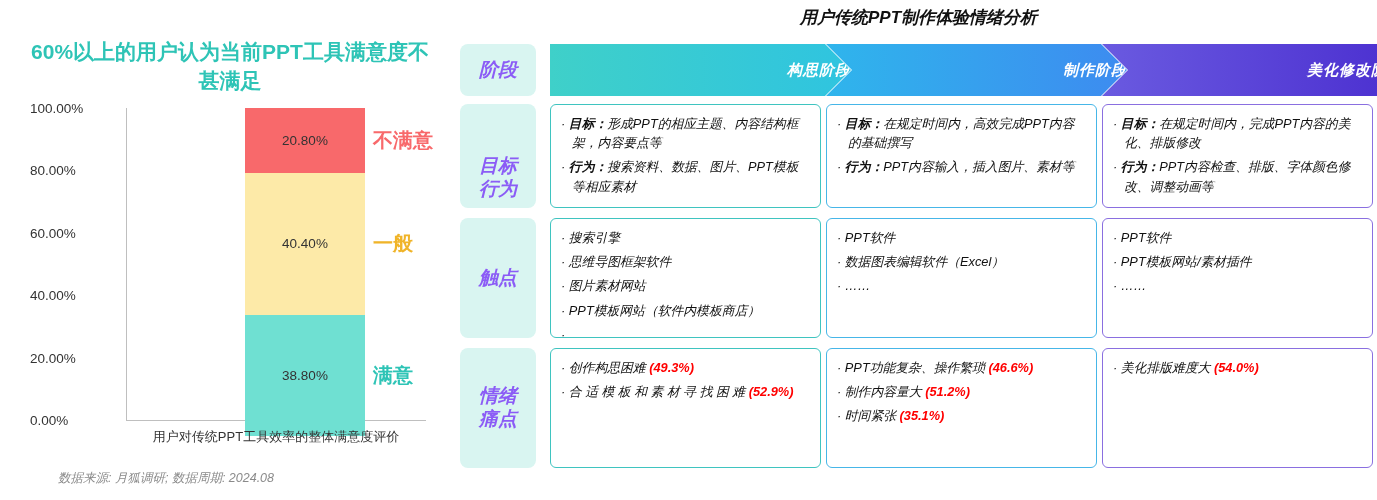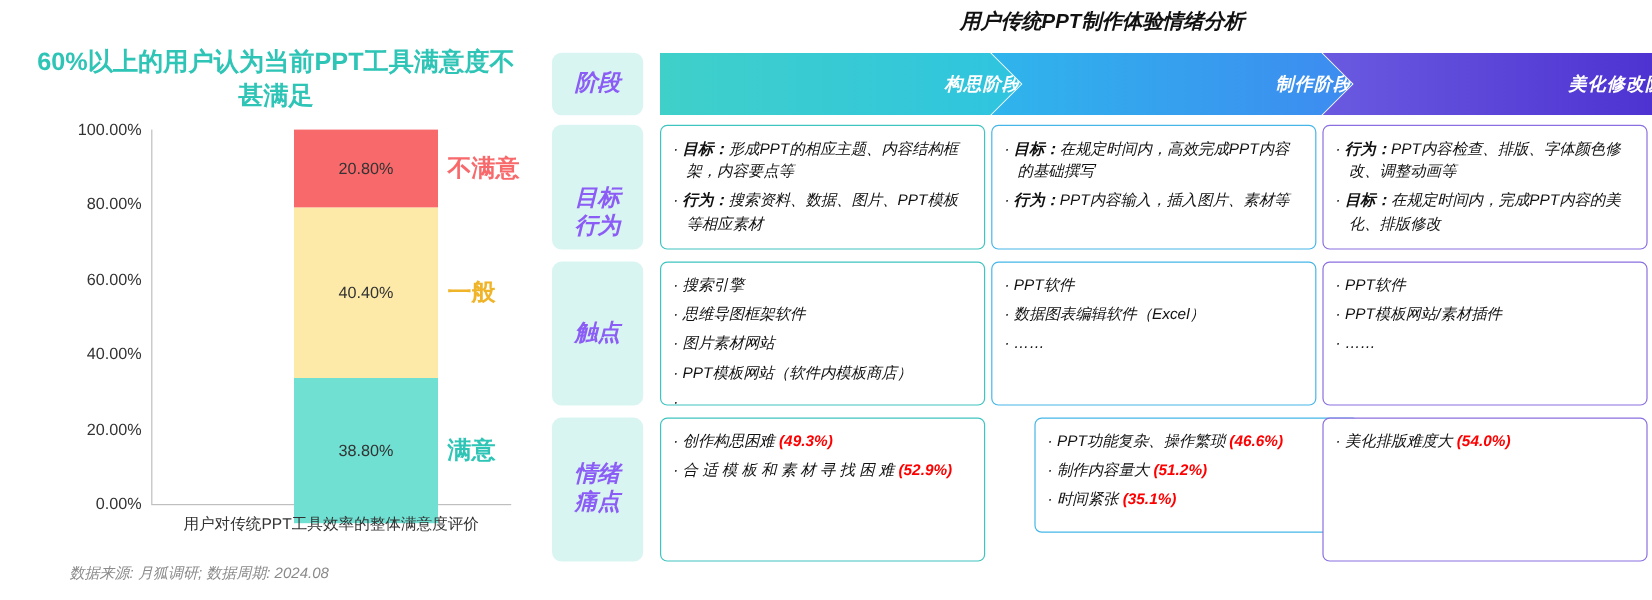--- a/index.html
+++ b/index.html
@@ -41,21 +41,21 @@
     left: 30px;
     top: 100px;
     width: 410px;
     height: 340px;
   }
   
   .y-tick {
     position: absolute;
     left: 0;
     width: 88px;
-    text-align: right;
+    text-align: left;
     font-size: 13.5px;
     color: #333;
     transform: translateY(-50%);
   }
   #axis-v {
     position: absolute;
     left: 96px;
     top: 8px;
     width: 1px;
     height: 312px;
@@ -266,22 +266,22 @@
   <div id="grid-cells">
       <div class="cell teal" style="left: 90px; top: 104px; width: 271px; height: 104px;">
         <div class="bullet">·&nbsp;<b>目标：</b>形成PPT的相应主题、内容结构框架，内容要点等</div>
         <div class="bullet">·&nbsp;<b>行为：</b>搜索资料、数据、图片、PPT模板等相应素材</div>
       </div>
       <div class="cell blue" style="left: 366px; top: 104px; width: 271px; height: 104px;">
         <div class="bullet">·&nbsp;<b>目标：</b>在规定时间内，高效完成PPT内容的基础撰写</div>
         <div class="bullet">·&nbsp;<b>行为：</b>PPT内容输入，插入图片、素材等</div>
       </div>
       <div class="cell purple" style="left: 642px; top: 104px; width: 271px; height: 104px;">
+        <div class="bullet">·&nbsp;<b>目标：</b>在规定时间内，完成PPT内容的美化、排版修改</div>
         <div class="bullet">·&nbsp;<b>行为：</b>PPT内容检查、排版、字体颜色修改、调整动画等</div>
-        <div class="bullet">·&nbsp;<b>目标：</b>在规定时间内，完成PPT内容的美化、排版修改</div>
       </div>
       <div class="cell teal" style="left: 90px; top: 218px; width: 271px; height: 120px;">
         <div class="bullet">·&nbsp;搜索引擎</div>
         <div class="bullet">·&nbsp;思维导图框架软件</div>
         <div class="bullet">·&nbsp;图片素材网站</div>
         <div class="bullet">·&nbsp;PPT模板网站（软件内模板商店）</div>
         <div class="bullet">·&nbsp;……</div>
       </div>
       <div class="cell blue" style="left: 366px; top: 218px; width: 271px; height: 120px;">
         <div class="bullet">·&nbsp;PPT软件</div>
@@ -290,21 +290,21 @@
       </div>
       <div class="cell purple" style="left: 642px; top: 218px; width: 271px; height: 120px;">
         <div class="bullet">·&nbsp;PPT软件</div>
         <div class="bullet">·&nbsp;PPT模板网站/素材插件</div>
         <div class="bullet">·&nbsp;……</div>
       </div>
       <div class="cell teal" style="left: 90px; top: 348px; width: 271px; height: 120px;">
         <div class="bullet">·&nbsp;创作构思困难 <span class="red">(49.3%)</span></div>
         <div class="bullet">·&nbsp;合 适 模 板 和 素 材 寻 找 困 难 <span class="red">(52.9%)</span></div>
       </div>
-      <div class="cell blue" style="left: 366px; top: 348px; width: 271px; height: 96px; margin-left: 36px;">
+      <div class="cell blue" style="left: 366px; top: 348px; width: 271px; height: 120px;">
         <div class="bullet">·&nbsp;PPT功能复杂、操作繁琐 <span class="red">(46.6%)</span></div>
         <div class="bullet">·&nbsp;制作内容量大 <span class="red">(51.2%)</span></div>
         <div class="bullet">·&nbsp;时间紧张 <span class="red">(35.1%)</span></div>
       </div>
       <div class="cell purple" style="left: 642px; top: 348px; width: 271px; height: 120px;">
         <div class="bullet">·&nbsp;美化排版难度大 <span class="red">(54.0%)</span></div>
       </div>
     </div>
 </div>
 

